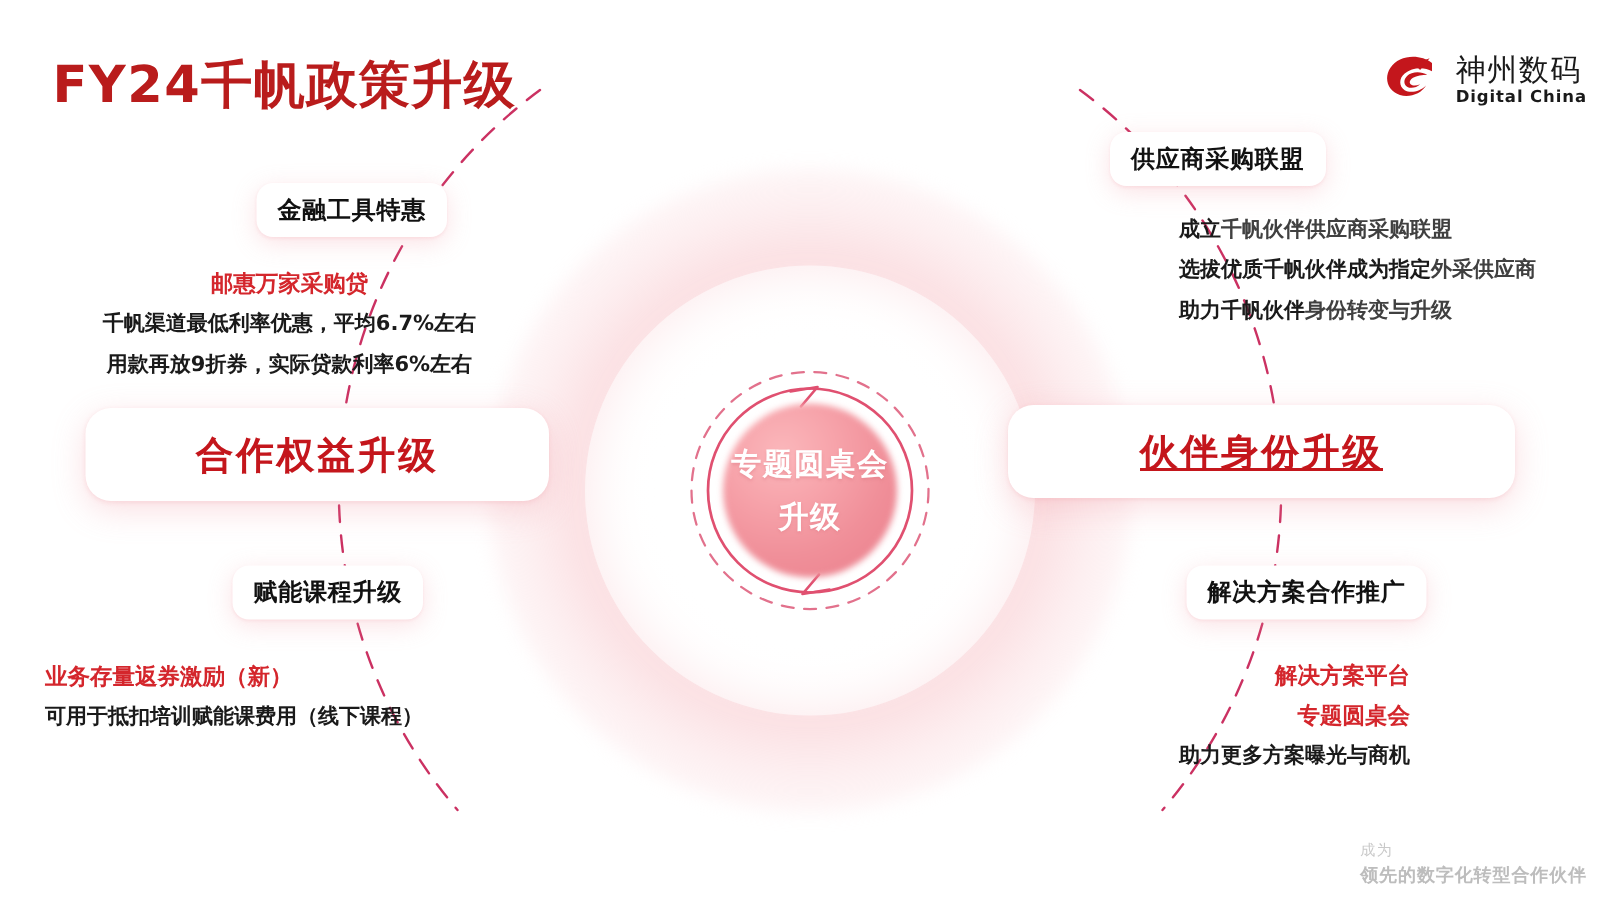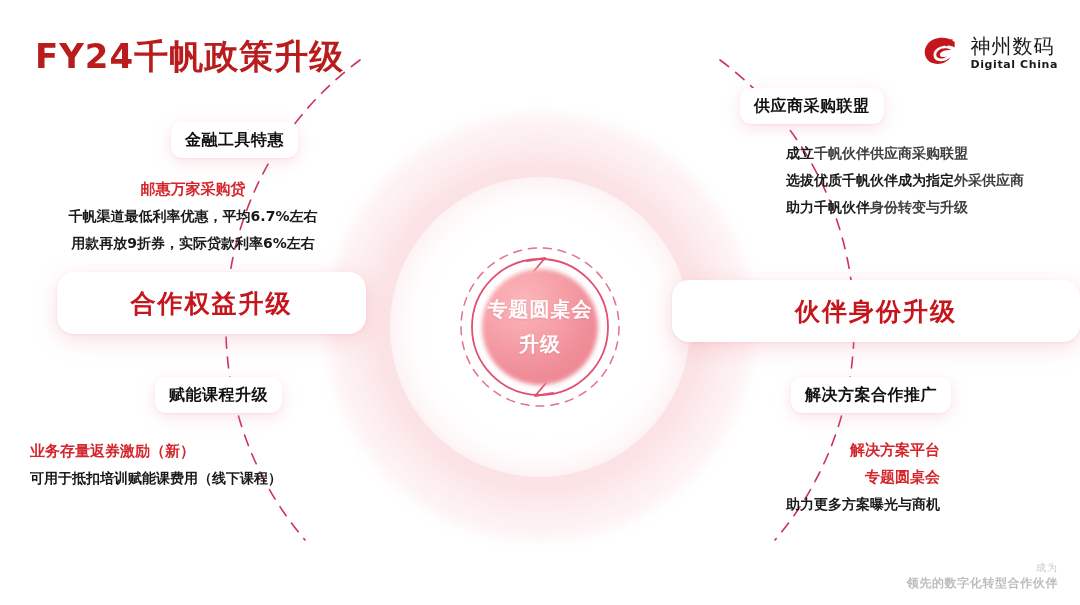--- a/index.html
+++ b/index.html
@@ -54,21 +54,21 @@
   }
 
   
   .pill{
     position:absolute;background:#ffffff;border-radius:17px;
     box-shadow:0 6px 22px rgba(240,150,160,.30), 0 1px 3px rgba(240,150,160,.20);
     display:flex;align-items:center;justify-content:center;
     color:#c4161c;font-weight:700;font-size:25px;letter-spacing:2px;
   }
   .pill-left{left:57px;top:272px;width:309px;height:62px;}
-  .pill-right{left:672px;top:280px;width:408px;height:62px;}
+  .pill-right{left:672px;top:270px;width:338px;height:62px;text-decoration:underline;}
 
   .chip{
     position:absolute;background:#ffffff;border-radius:11px;
     box-shadow:0 4px 16px rgba(242,160,170,.30), 0 1px 2px rgba(242,160,170,.18);
     display:flex;align-items:center;justify-content:center;
     color:#111111;font-weight:700;font-size:16px;letter-spacing:.5px;
     padding:0 14px;height:36px;
   }
   .chip-tl{left:171px;top:122px;text-align:center;}
   .chip-bl{left:155px;top:377px;}
@@ -96,21 +96,21 @@
     color:#b91c1c;font-weight:700;font-size:34px;letter-spacing:1px;
     font-family:"DejaVu Sans","Liberation Sans",sans-serif;
   }
   .logo{position:absolute;right:22px;top:36px;display:flex;align-items:center;gap:9px;}
   .logo-mark{width:38px;height:34px;flex:0 0 auto;}
   .logo-text{line-height:1;}
   .logo-cn{color:#1a1a1a;font-weight:400;font-size:20px;letter-spacing:1px;}
   .logo-en{color:#1a1a1a;font-weight:700;font-size:11px;letter-spacing:.6px;margin-top:3px;}
 
   
-  .footer{position:absolute;right:22px;bottom:14px;text-align:right;}
+  .footer{position:absolute;right:22px;bottom:14px;text-align:left;}
   .footer .f1{color:#c9c9c9;font-size:10px;line-height:14px;letter-spacing:1px;}
   .footer .f2{color:#bdbdbd;font-size:12px;line-height:16px;letter-spacing:.6px;font-weight:600;}
 </style>
 </head>
 <body>
 
 <div id="stage">
 
   <svg class="bg-svg" viewBox="0 0 1080 605">
 

